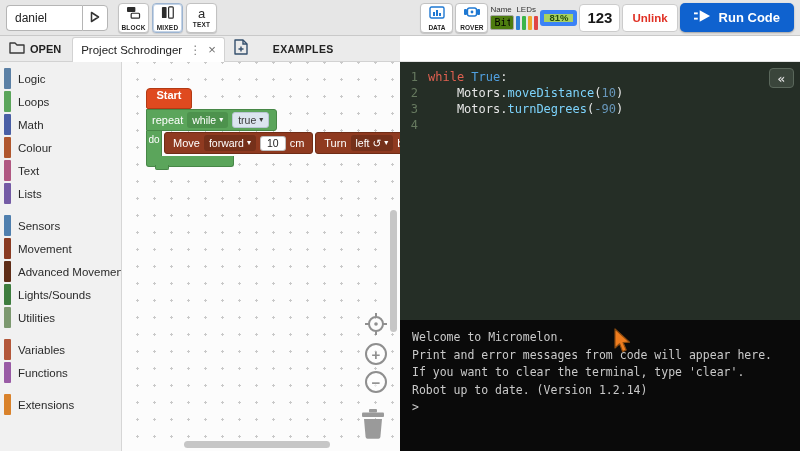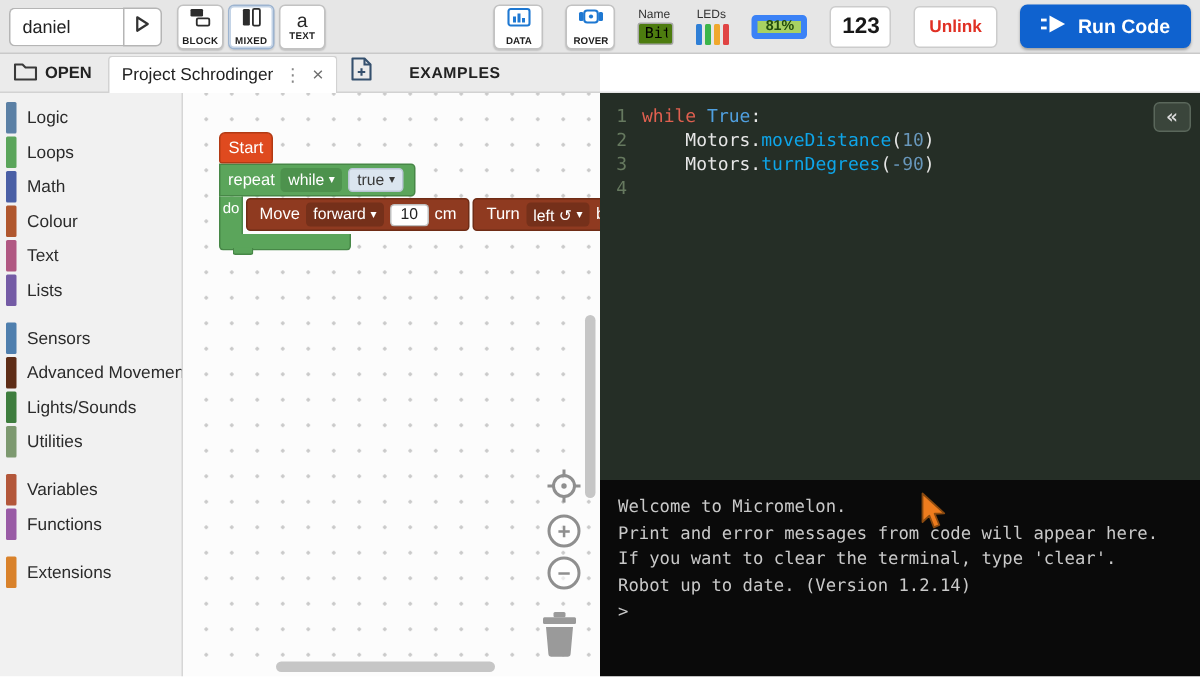--- a/index.html
+++ b/index.html
@@ -9,21 +9,21 @@
   
   .header{position:absolute;top:0;left:0;width:800px;height:36px;background:#e6e6e6;border-bottom:1px solid #c9c9c9;display:flex;align-items:center;padding:0 6px;gap:6px;z-index:5}
   .session-box{display:flex;height:26px}
   .session-input{width:76px;height:26px;border:1px solid #b5b5b5;border-right:none;border-radius:4px 0 0 4px;background:#fff;padding:0 8px;font-size:12px;color:#222;outline:none}
   .go-btn{width:26px;height:26px;border:1px solid #b5b5b5;border-radius:0 4px 4px 0;background:#fff;display:flex;align-items:center;justify-content:center;cursor:pointer}
   .mode-group{display:flex;gap:3px;margin-left:4px}
   .mode-btn{width:31px;height:30px;border:1px solid #c2c2c2;border-radius:4px;background:#fff;display:flex;flex-direction:column;align-items:center;justify-content:center;gap:1px;box-shadow:0 1px 1px rgba(0,0,0,.15);cursor:pointer}
   .mode-btn.active{border-color:#9db4d0;box-shadow:inset 0 0 0 1px #c3d3e6,0 1px 1px rgba(0,0,0,.1)}
   .mode-label{font-size:6.5px;font-weight:bold;color:#1f1f1f;letter-spacing:.2px}
   .text-glyph{font-size:13px;color:#2a2a2a;line-height:12px}
-  .right-cluster{margin-left:auto;display:flex;align-items:center;gap:15px}
+  .right-cluster{margin-left:auto;display:flex;align-items:center;gap:2px}
   .tool-btn{min-width:33px;height:30px;border:1px solid #c2c2c2;border-radius:4px;background:#fff;display:flex;flex-direction:column;align-items:center;justify-content:center;gap:1px;box-shadow:0 1px 1px rgba(0,0,0,.15);padding:0 3px;cursor:pointer}
   .tool-label{font-size:6.5px;font-weight:bold;color:#1f1f1f}
   .field-group{display:flex;flex-direction:column;align-items:flex-start;gap:1px}
   .field-label{font-size:8px;color:#333}
   .name-input{width:24px;height:15px;border:1px solid #a8a8a8;border-radius:2px;font-size:10px;padding:0 3px;background:#4d7c0f;outline:none;font-family:"DejaVu Sans Mono",monospace}
   .led-bars{display:flex;gap:2px;height:15px;align-items:flex-end}
   .led-bar{width:4px;height:14px;border-radius:1px}
   .battery{height:16px;padding:0 5px;border-radius:3px;background:#a8d162;border:4px solid #3b82f6;font-size:9.5px;font-weight:bold;color:#234d0e;display:flex;align-items:center}
   .rover-num{height:28px;min-width:38px;background:#fff;border:1px solid #ccc;border-radius:4px;display:flex;align-items:center;justify-content:center;font-size:15px;font-weight:bold;color:#181818;padding:0 7px}
   .unlink-btn{height:28px;background:#fff;border:1px solid #ccc;border-radius:4px;color:#e03024;font-size:11.5px;font-weight:bold;padding:0 9px;cursor:pointer}
@@ -42,21 +42,21 @@
   
   .toolbox{position:absolute;top:62px;left:0;width:122px;height:389px;background:#f1f1f1;border-right:1px solid #d6d6d6;padding-top:5px;overflow:hidden;z-index:3}
   .cat-row{display:flex;align-items:center;height:23px;cursor:pointer}
   .cat-row.gap-after{margin-bottom:9px}
   .cat-strip{width:7px;height:21px;margin:0 7px 0 4px;border-radius:1px;flex:none}
   .cat-label{font-size:11.5px;color:#2b2b2b;white-space:nowrap}
 
   
   .workspace{position:absolute;top:62px;left:122px;width:278px;height:389px;background-color:#fcfcfc;background-image:radial-gradient(circle,#c9c9c9 1px,transparent 1.3px);background-size:17px 17px;background-position:7px 9px;overflow:hidden;z-index:2}
   .block-stack{position:absolute;left:24px;top:26px;font-size:11px;color:#fff}
-  .start-block{width:36px;height:21px;background:#df4a1f;border:1px solid #b23a14;border-radius:4px 4px 2px 2px;display:flex;align-items:center;justify-content:center;font-weight:normal;position:relative;z-index:2;cursor:grab}
+  .start-block{width:46px;height:21px;background:#df4a1f;border:1px solid #b23a14;border-radius:4px 4px 2px 2px;display:flex;justify-content:center;font-weight:bold;position:relative;z-index:2;cursor:grab}
   .repeat-top{display:flex;align-items:center;gap:4px;background:#5ba55b;border:1px solid #478747;border-radius:0 3px 3px 0;padding:2px 7px 2px 5px;width:max-content;height:22px;cursor:grab}
   .repeat-mid{display:flex}
   .repeat-arm{width:16px;background:#5ba55b;border:1px solid #478747;border-top:none;border-bottom:none;display:flex;justify-content:center;align-items:flex-start;padding-top:3px;font-size:10px;color:#fff}
   .inner-stack{padding:1px 0 2px 2px;display:flex;flex-direction:row;gap:2px}
   .mm-block{display:flex;align-items:center;gap:4px;background:#8f3a20;border:1px solid #6f2c16;border-radius:3px;padding:2px 8px;height:22px;width:max-content;cursor:grab}
   .repeat-bottom{width:88px;height:11px;background:#5ba55b;border:1px solid #478747;border-top:none;border-radius:0 0 3px 3px;position:relative}
   .repeat-bottom::after{content:"";position:absolute;left:8px;bottom:-4px;width:12px;height:4px;background:#5ba55b;border:1px solid #478747;border-top:none;border-radius:0 0 2px 2px}
   .blk-text{color:#fff;font-size:11px}
   .chip{display:inline-flex;align-items:center;gap:3px;border-radius:3px;padding:0 5px;height:16px;font-size:10.5px;cursor:pointer}
   .dd::after{content:"▾";font-size:8px;line-height:1}
@@ -72,21 +72,21 @@
   .hscroll{position:absolute;left:62px;bottom:3px;width:146px;height:7px;background:#c6c6c6;border-radius:3.5px;cursor:pointer}
 
   
   .editor{position:absolute;top:62px;left:400px;width:400px;height:258px;background:#252e26;padding-top:7px;font-family:"DejaVu Sans Mono",monospace;z-index:2}
   .code-line{display:flex;height:16px;line-height:16px;font-size:12px}
   .line-num{width:28px;text-align:right;color:#66795f;flex:none;padding-right:10px}
   .line-text{white-space:pre}
   .tok-plain{color:#e6e6e6}
   .tok-kw{color:#e06050}
   .tok-const{color:#50a0e0}
-  .tok-fn{color:#0ea5e9}
+  .tok-fn{color:#7dd3fc}
   .tok-num{color:#6897bb}
   .collapse-btn{position:absolute;top:6px;right:6px;width:25px;height:20px;background:#3a453b;border:1px solid #5a675b;border-radius:4px;color:#dcdcdc;display:flex;align-items:center;justify-content:center;font-size:13px;font-weight:bold;cursor:pointer}
 
   
   .console{position:absolute;top:320px;left:400px;width:400px;height:131px;background:#0a0a0a;padding:9px 12px;font-family:"DejaVu Sans Mono",monospace;z-index:2}
   .console-line{font-size:11.5px;line-height:17.5px;color:#c9c9c9;white-space:pre-wrap}
 
   .mouse-cursor{position:absolute;left:612px;top:328px;z-index:20;pointer-events:none}
 </style>
 </head>
@@ -236,20 +236,24 @@
           <span class="cat-strip" style="background: rgb(176, 88, 130);"></span>
           <span class="cat-label">Text</span>
         </div>
         <div class="cat-row gap-after">
           <span class="cat-strip" style="background: rgb(116, 91, 165);"></span>
           <span class="cat-label">Lists</span>
         </div>
         <div class="cat-row">
           <span class="cat-strip" style="background: rgb(79, 127, 174);"></span>
           <span class="cat-label">Sensors</span>
+        </div>
+        <div class="cat-row">
+          <span class="cat-strip" style="background: rgb(138, 59, 34);"></span>
+          <span class="cat-label">Movement</span>
         </div>
         <div class="cat-row">
           <span class="cat-strip" style="background: rgb(94, 45, 23);"></span>
           <span class="cat-label">Advanced Movement</span>
         </div>
         <div class="cat-row">
           <span class="cat-strip" style="background: rgb(62, 125, 62);"></span>
           <span class="cat-label">Lights/Sounds</span>
         </div>
         <div class="cat-row gap-after">

